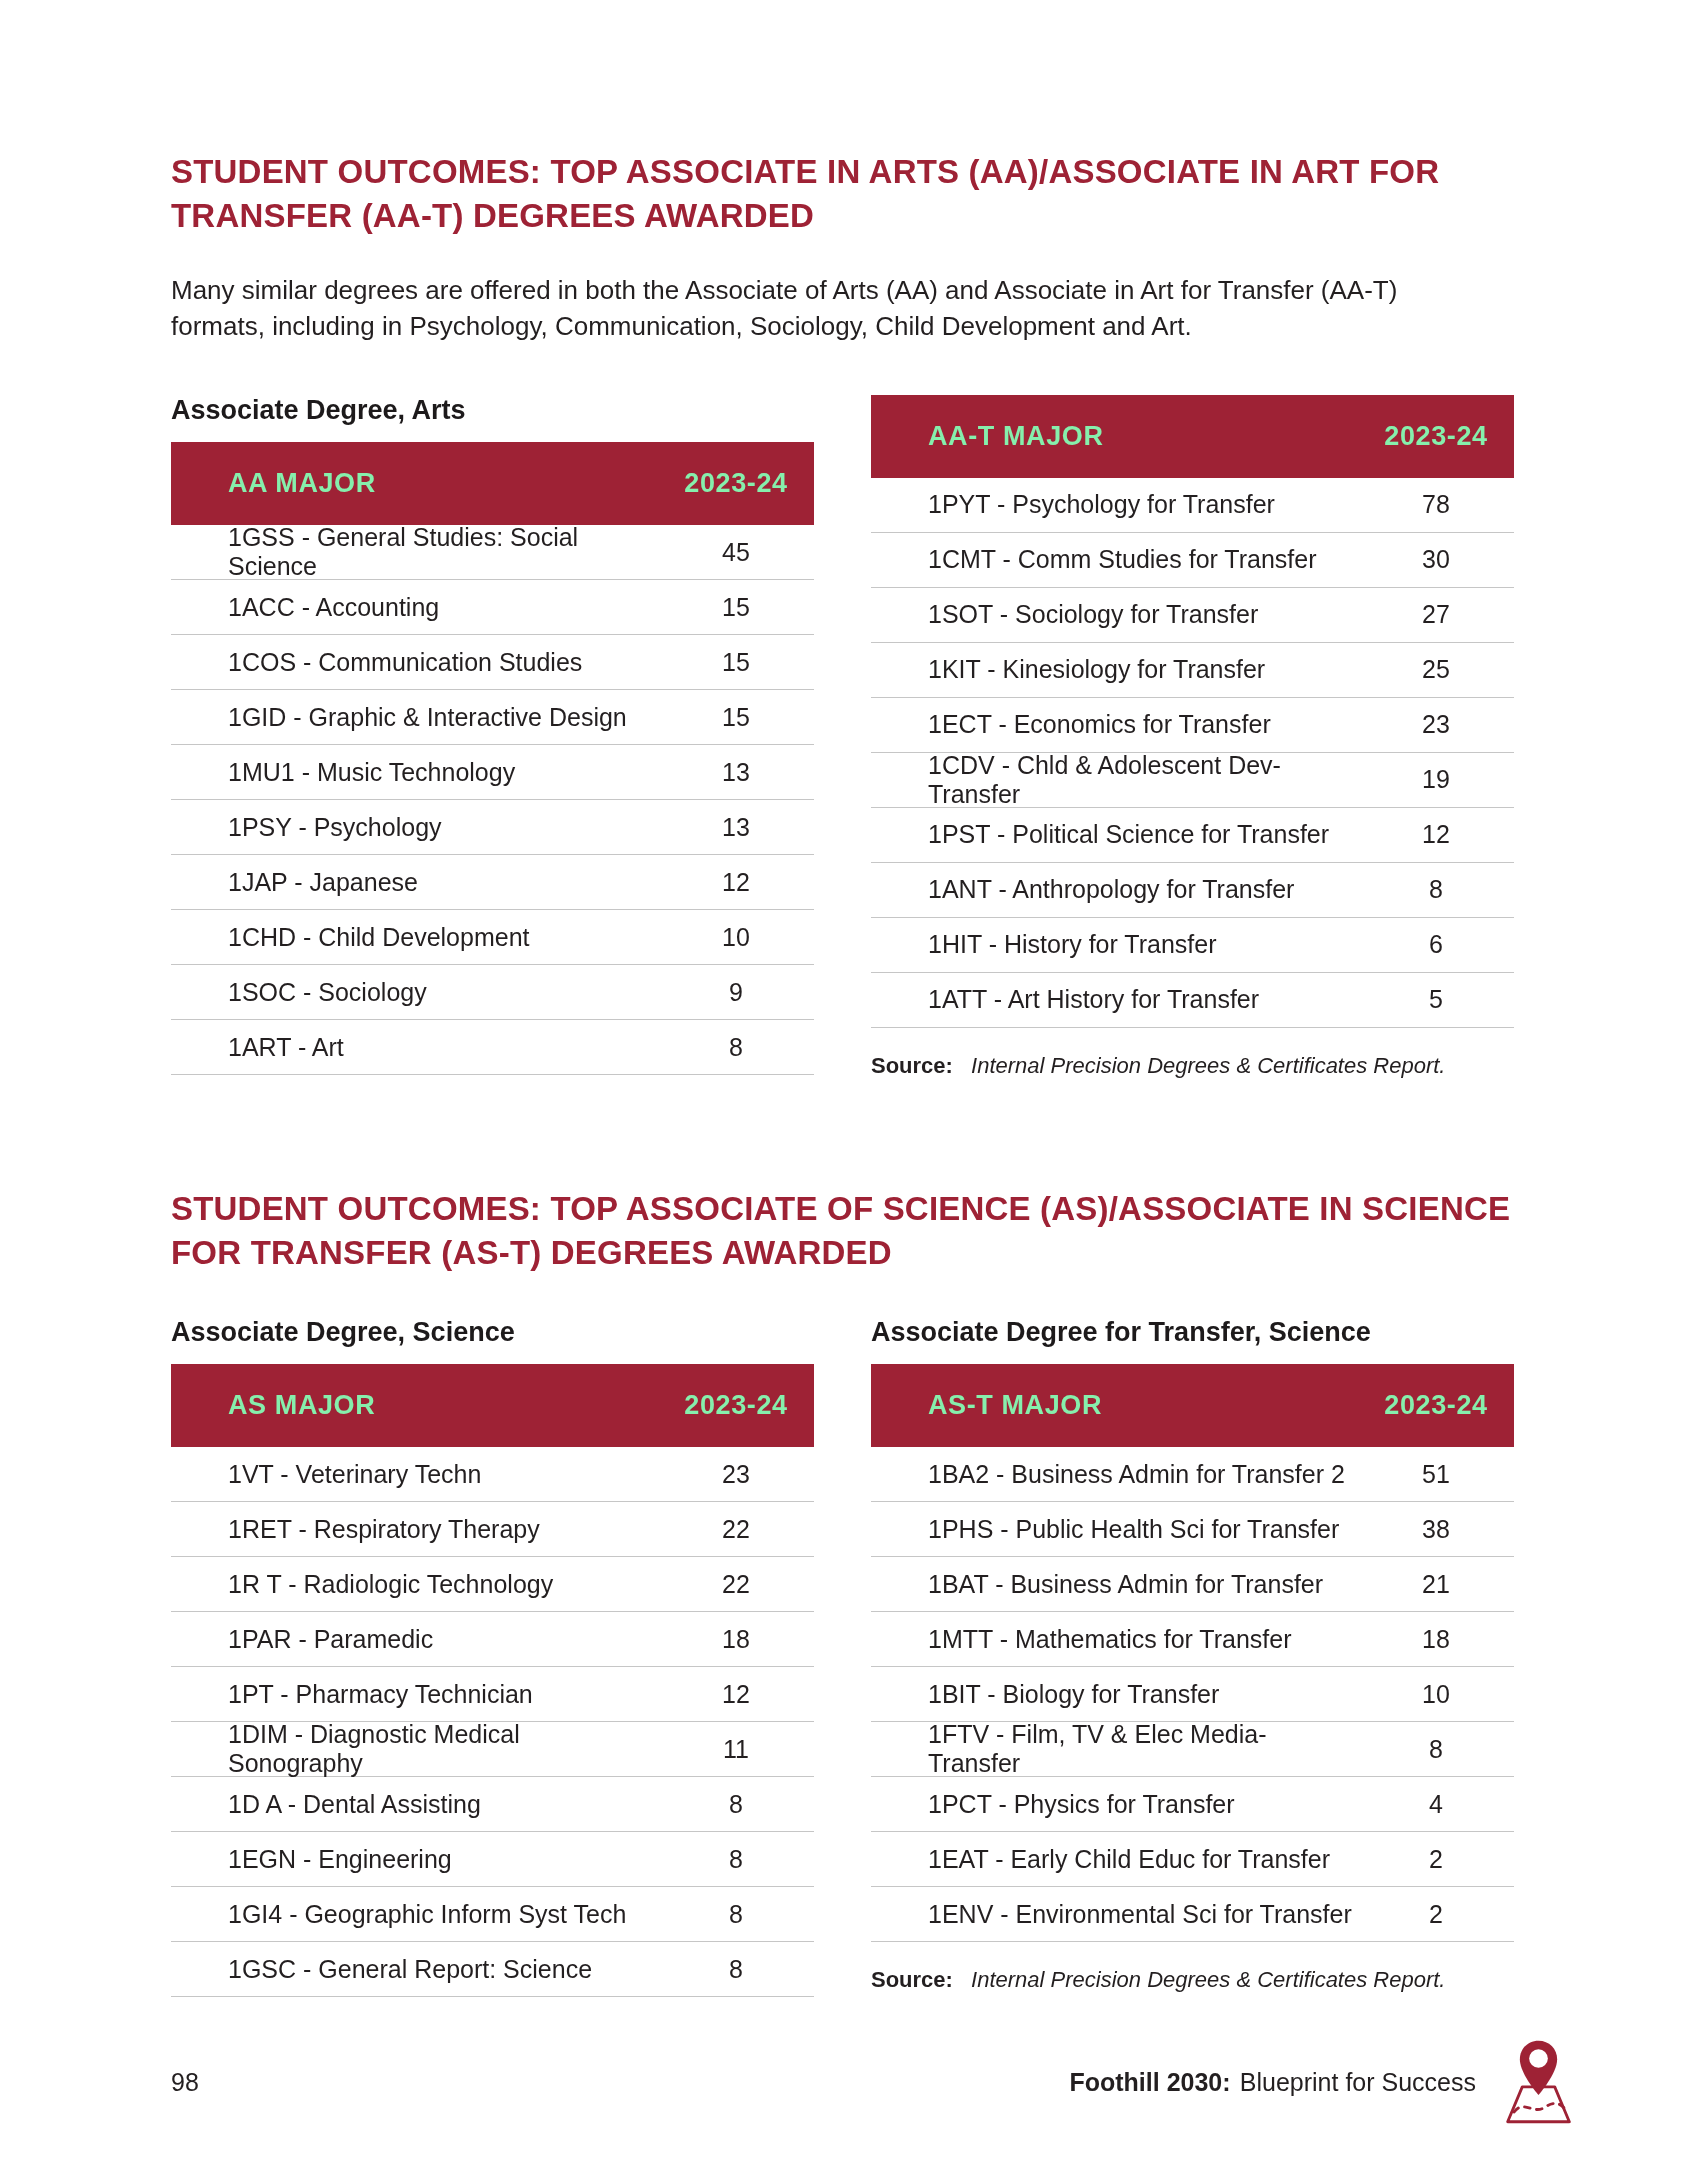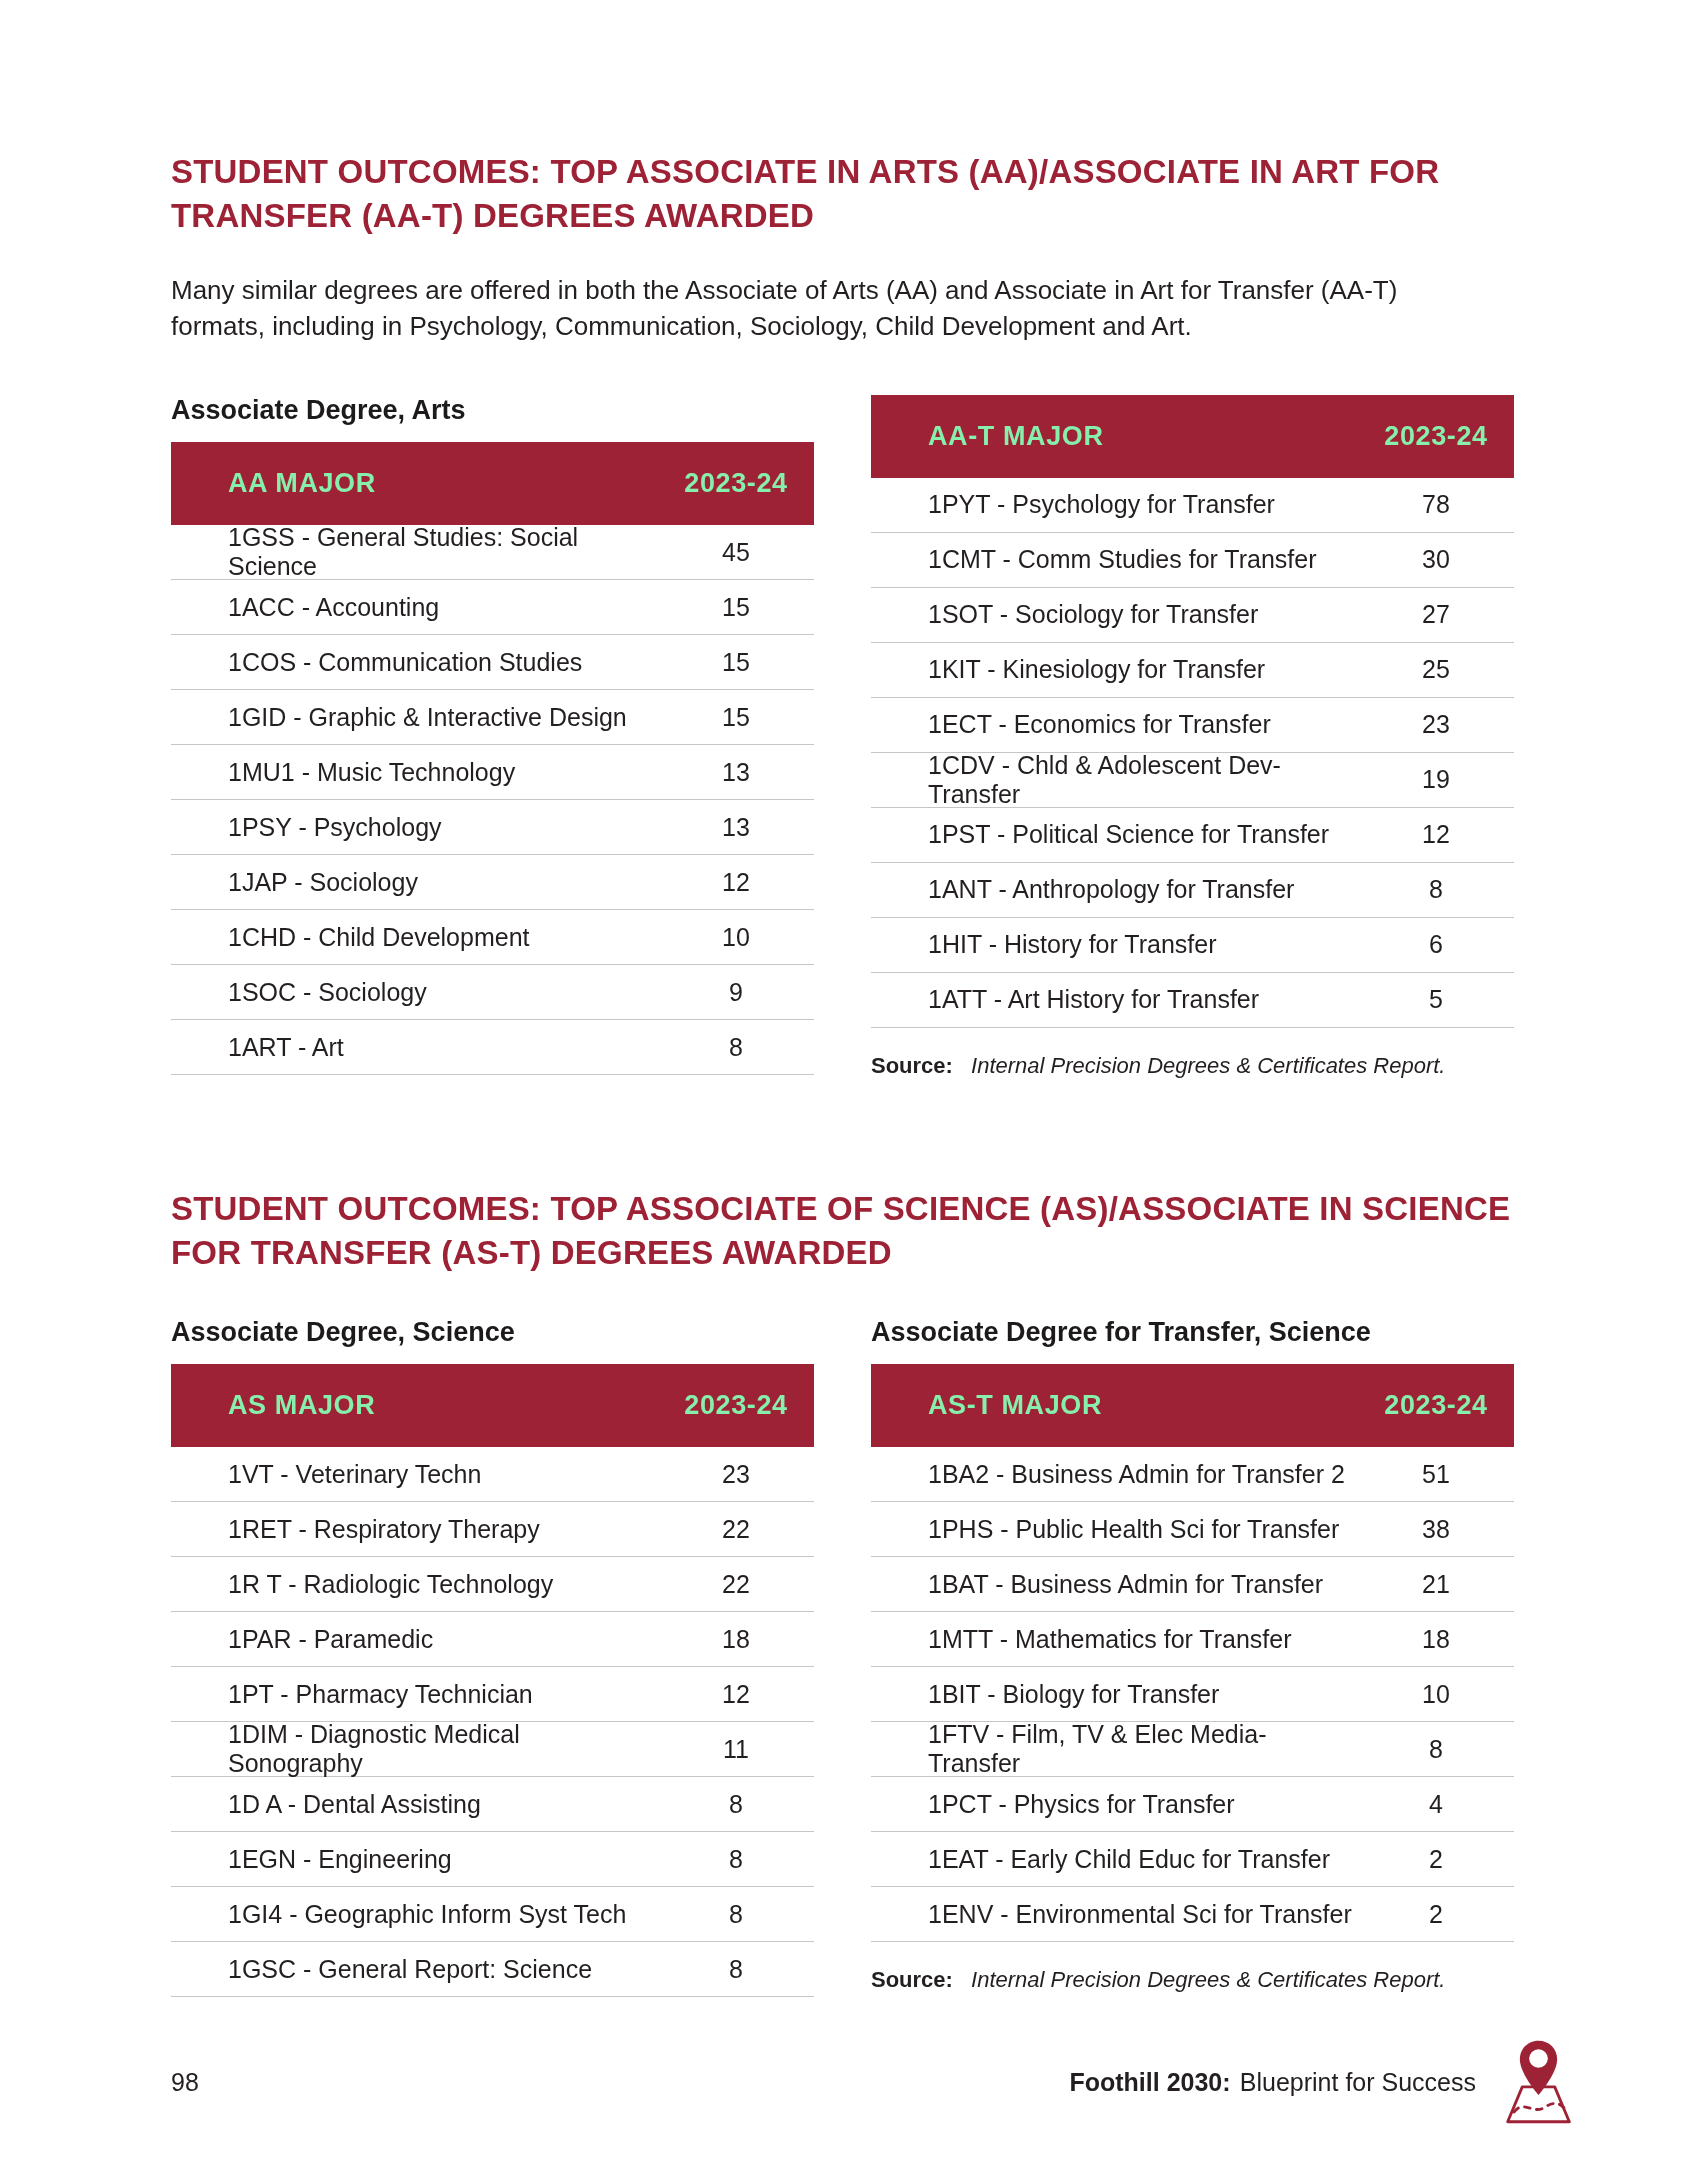--- a/index.html
+++ b/index.html
@@ -137,21 +137,21 @@
                 <span class="td-major">1MU1 - Music Technology</span>
                 <span class="td-count">13</span>
               </div>
 
               <div class="trow">
                 <span class="td-major">1PSY - Psychology</span>
                 <span class="td-count">13</span>
               </div>
 
               <div class="trow">
-                <span class="td-major">1JAP - Sociology</span>
+                <span class="td-major">1JAP - Japanese</span>
                 <span class="td-count">12</span>
               </div>
 
               <div class="trow">
                 <span class="td-major">1CHD - Child Development</span>
                 <span class="td-count">10</span>
               </div>
 
               <div class="trow">
                 <span class="td-major">1SOC - Sociology</span>

